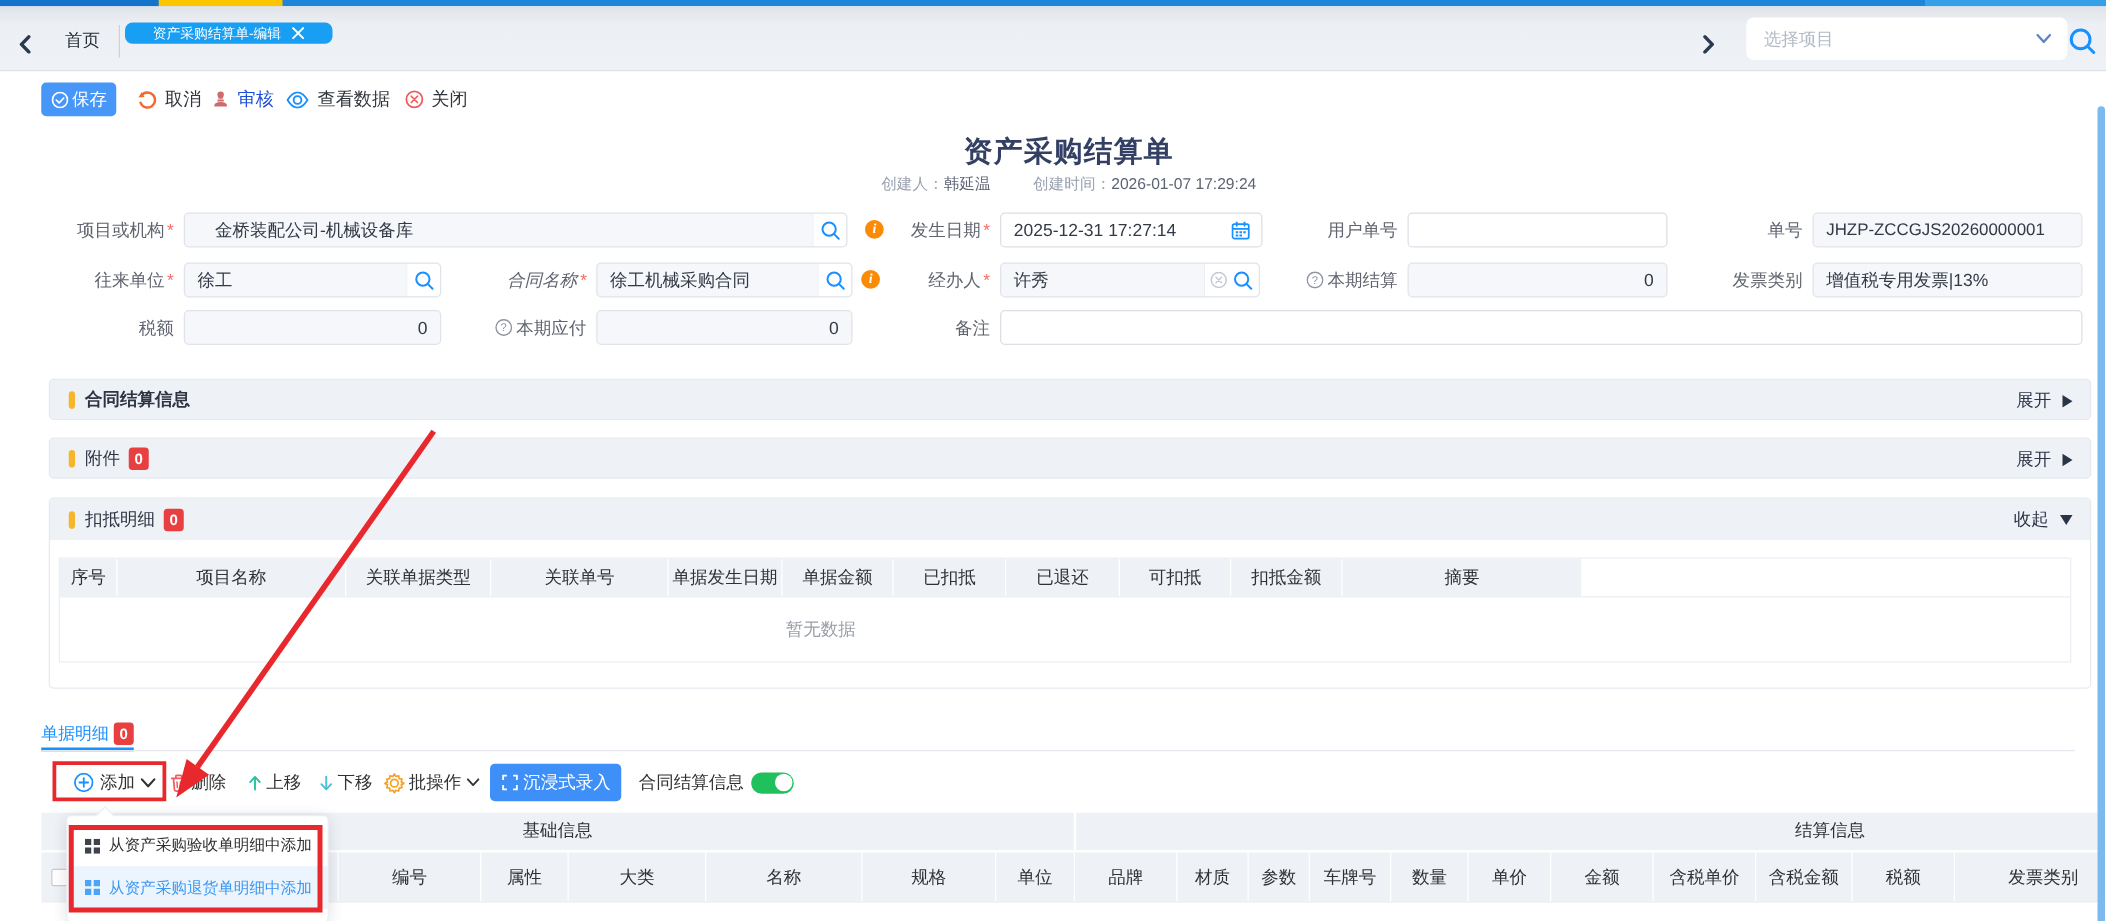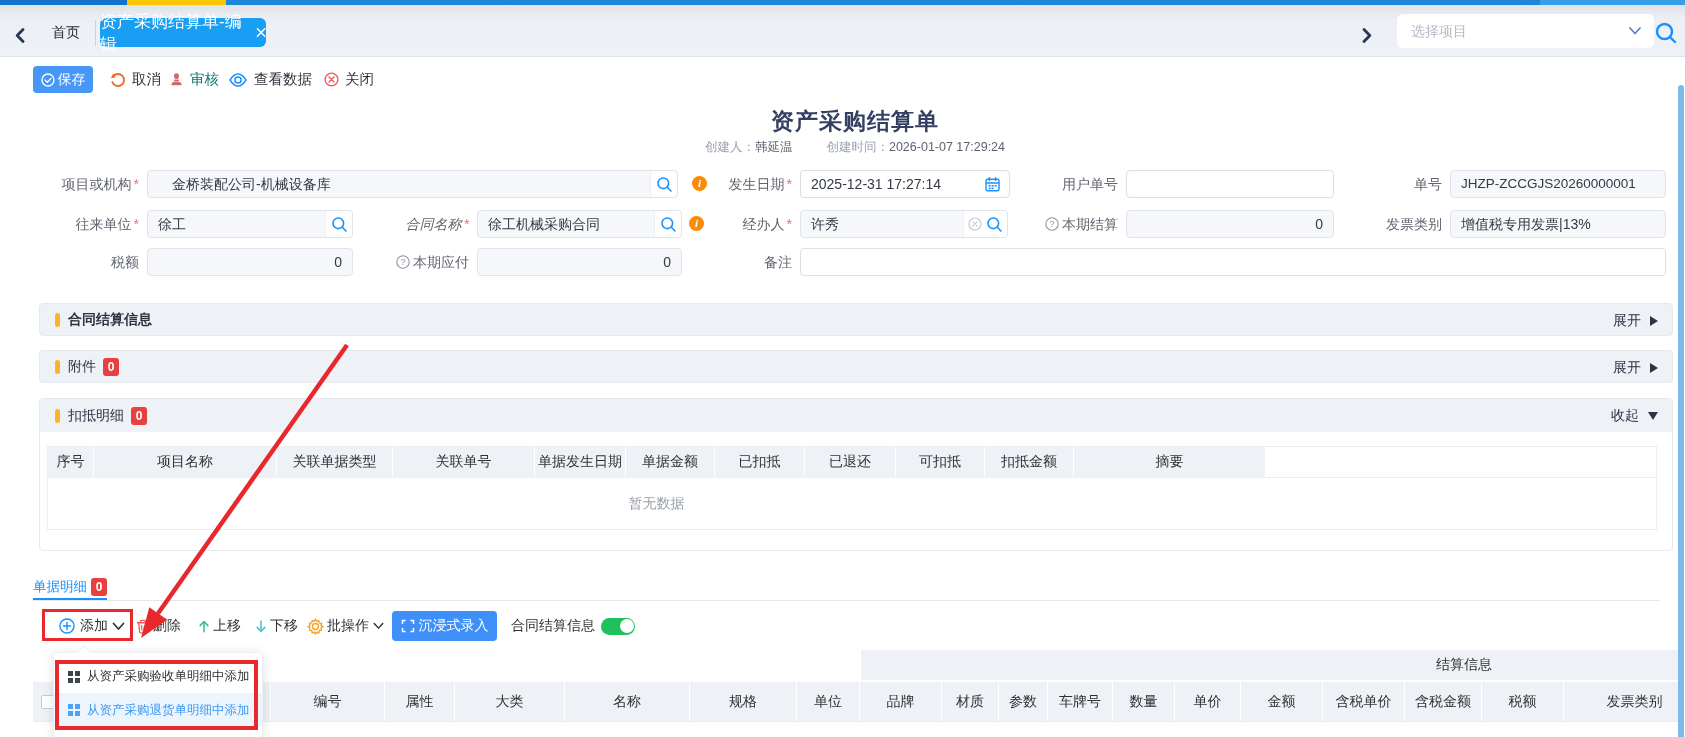--- a/index.html
+++ b/index.html
@@ -11,22 +11,22 @@
   .flexc { display:flex; align-items:center; }
   
   #strip { position:absolute; left:0; top:0; width:1685px; height:5px; background:#1e86d9; }
   #strip .s1 { position:absolute; left:0; top:0; width:127px; height:5px; background:#1474cc; }
   #strip .s2 { position:absolute; left:127px; top:0; width:99px; height:5px; background:#fdc500; }
   #strip .s4 { position:absolute; left:1540px; top:0; width:145px; height:5px; background:#35a0e8; }
   
   #tabbar { position:absolute; left:0; top:5px; width:1685px; height:52px;
     background:linear-gradient(#dfe3e8 0%, #ecefF4 28%, #eef1f6 100%);
     border-bottom:1px solid #dde1e8; }
-  #tab-active { position:absolute; left:100px; top:13px; width:166px; height:29px; background:#189ef3;
-    border-radius:6px; color:#fff; display:flex; align-items:center; justify-content:center; font-size:17px; }
+  #tab-active { position:absolute; left:100px; top:13px; width:166px; height:17px; background:#189ef3;
+    border-radius:6px; color:#fff; display:flex; align-items:center; justify-content:center; font-size:11px; }
   .tabdiv { position:absolute; left:95px; top:15px; width:1px; height:26px; background:#ccd1da; }
   
   .inp { position:absolute; height:28px; border:1px solid #dcdfe6; border-radius:4px; background:#fff;
     font-size:14px; color:#333a45; line-height:26px; padding:0 10px; white-space:nowrap; overflow:hidden; }
   .inp.ro { background:#f5f7fa; border-color:#e0e4ea; }
   .inp.num { text-align:right; }
   .lab { position:absolute; height:28px; line-height:28px; text-align:right; color:#5f646e; font-size:14px; white-space:nowrap; }
   .lab .st { color:#f56c6c; margin-left:2px; }
   .append { position:absolute; top:0; right:0; height:26px; background:#fff; border-left:1px solid #eceff4;
     border-radius:0 4px 4px 0; display:flex; align-items:center; justify-content:center; }
@@ -95,21 +95,21 @@
         <polygon points="3.4,1.6 5.6,5.6 0.8,6.0" fill="#f4692e"></polygon>
       </svg>
     <span style="margin-left:6px;font-size:14.5px;color:#30343c;">取消</span>
   </div>
   <div class="abs flexc" style="left:169px;top:66px;height:27px;">
     <svg width="15" height="15" viewBox="0 0 15 15">
         <path d="M7.5 1.2 a2.6 2.6 0 0 1 2.6 2.6 c0 1.4-1 2.2-1 3.2 h-3.2 c0-1-1-1.8-1-3.2 a2.6 2.6 0 0 1 2.6-2.6 z" fill="#cf6a6f"></path>
         <rect x="5" y="7.6" width="5" height="1.6" fill="#cf6a6f"></rect>
         <path d="M2.5 12.2 c0-1.6 2.2-2.6 5-2.6 s5 1 5 2.6 v1 h-10 z" fill="#cf6a6f"></path>
       </svg>
-    <span style="margin-left:6px;font-size:14.5px;color:#0f766e;">审核</span>
+    <span style="margin-left:6px;font-size:14.5px;color:#1d4ed8;">审核</span>
   </div>
   <div class="abs flexc" style="left:229px;top:66px;height:27px;">
     <svg width="18" height="14" viewBox="0 0 18 14">
         <path d="M1 7 C4 2.2 6.8 0.9 9 0.9 C11.2 0.9 14 2.2 17 7 C14 11.8 11.2 13.1 9 13.1 C6.8 13.1 4 11.8 1 7 Z" fill="none" stroke="#1890ff" stroke-width="1.5" stroke-linejoin="round"></path>
         <circle cx="9" cy="7" r="3.1" fill="none" stroke="#1890ff" stroke-width="1.5"></circle>
       </svg>
     <span style="margin-left:7px;font-size:14.5px;color:#30343c;">查看数据</span>
   </div>
   <div class="abs flexc" style="left:324px;top:66px;height:27px;">
     <svg width="15" height="15" viewBox="0 0 15 15">
@@ -303,20 +303,21 @@
   </div>
   <div class="abs flexc" style="left:511px;top:611px;height:30px;">
     <span class="tbtxt">合同结算信息</span>
     <div style="margin-left:6px;width:34px;height:17px;border-radius:9px;background:#20c05c;position:relative;">
       <div style="position:absolute;right:1.5px;top:1.5px;width:14px;height:14px;border-radius:50%;background:#fff;"></div>
     </div>
   </div>
 
   <div class="abs" style="left:33px;top:650px;width:1645px;height:87px;overflow:hidden;">
 
+    <div class="thcell" style="left:0;top:0;width:826px;height:30px;">基础信息</div>
     <div class="thcell" style="left:828px;top:0;width:1206px;height:30px;">结算信息</div>
 
     <div class="thcell" style="left:0;top:32px;width:66px;height:39px;justify-content:flex-start;">
       <span style="display:inline-block;margin-left:8px;width:14px;height:14px;border:1px solid #c8ccd4;border-radius:2px;background:#fff;"></span>
     </div>
     <div class="thcell" style="left:67px;top:32px;width:170px;height:39px;"></div>
     <div class="thcell" style="left:238px;top:32px;width:113px;height:39px;">编号</div>
     <div class="thcell" style="left:352px;top:32px;width:69px;height:39px;">属性</div>
     <div class="thcell" style="left:422px;top:32px;width:109px;height:39px;">大类</div>
     <div class="thcell" style="left:532px;top:32px;width:124px;height:39px;">名称</div>

